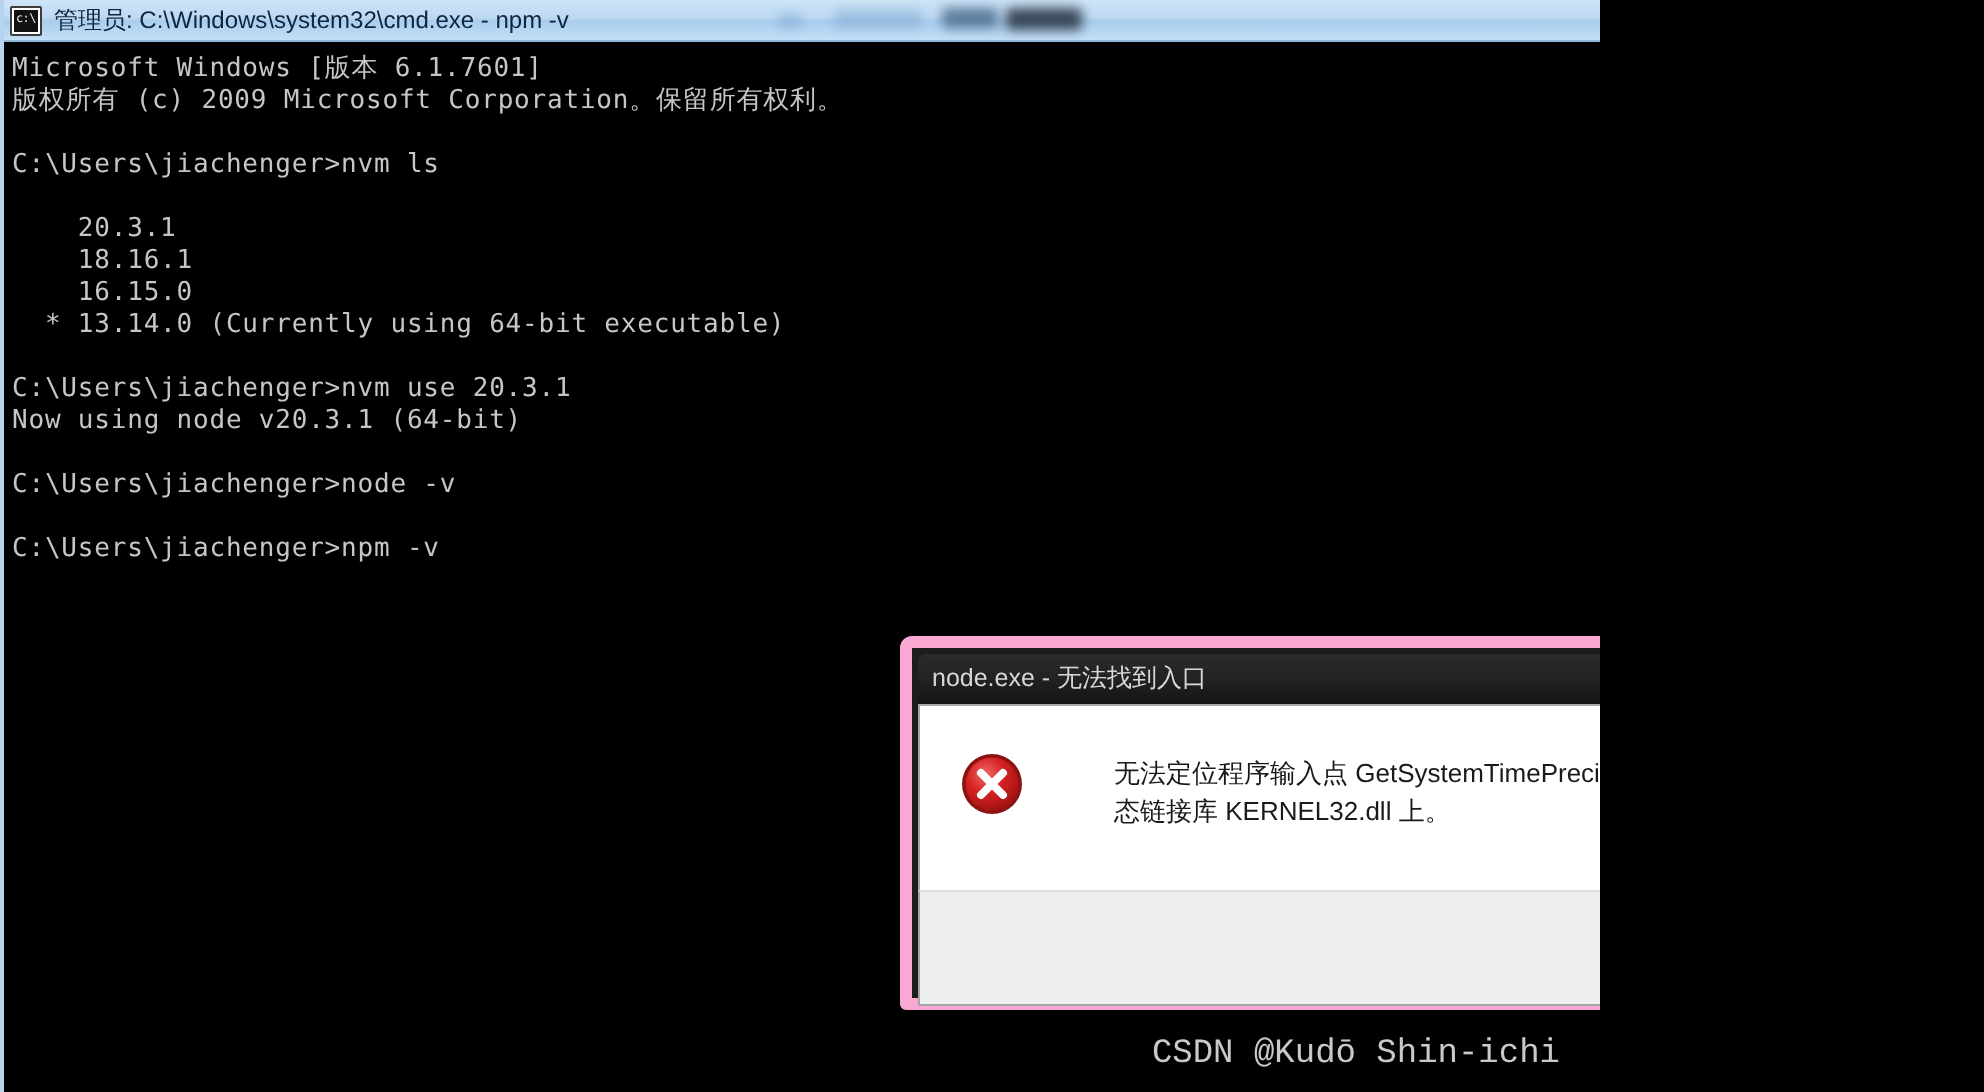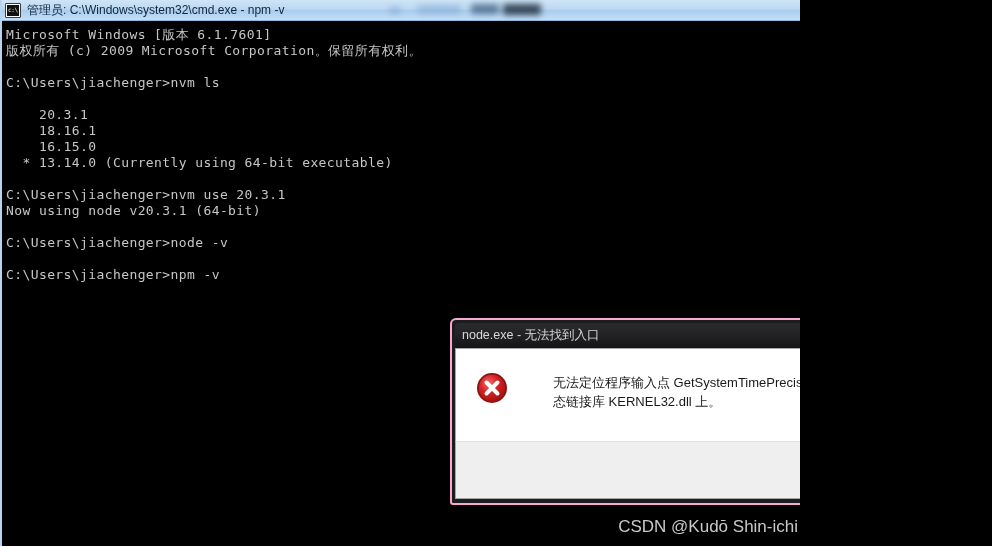--- a/index.html
+++ b/index.html
@@ -114,21 +114,21 @@
 
   
   .dialog {
     position: absolute;
     left: 450px;
     top: 318px;
     width: 484px;
     height: 187px;
     box-sizing: border-box;
     background: #1d1d1d;
-    border: 2px solid #f9a8d4;
+    border: 6px solid #f9a8d4;
     border-radius: 6px 6px 3px 3px;
     box-shadow: 0 4px 14px rgba(0,0,0,.85);
     padding: 3px;
   }
   .dlg-titlebar {
     position: relative;
     height: 25px;
     background: linear-gradient(to bottom, #2b2b2d 0%, #222224 50%, #141416 100%);
     border-radius: 4px 4px 0 0;
     display: flex;
@@ -206,25 +206,25 @@
     cursor: default;
     display: flex;
     align-items: center;
     justify-content: center;
     box-shadow: 0 1px 1px rgba(0,0,0,.12);
   }
 
   
   .watermark {
     position: absolute;
-    right: 2px;
+    right: 20px;
     bottom: 9px;
     font-size: 17px;
     color: #c9c9c9;
-    font-family: Liberation Sans, sans-serif;
+    font-family: Liberation Mono, monospace;
     white-space: nowrap;
   }
 </style>
 </head>
 <body>
 
 <div id="screen">
 
   <div class="console-window">
 

